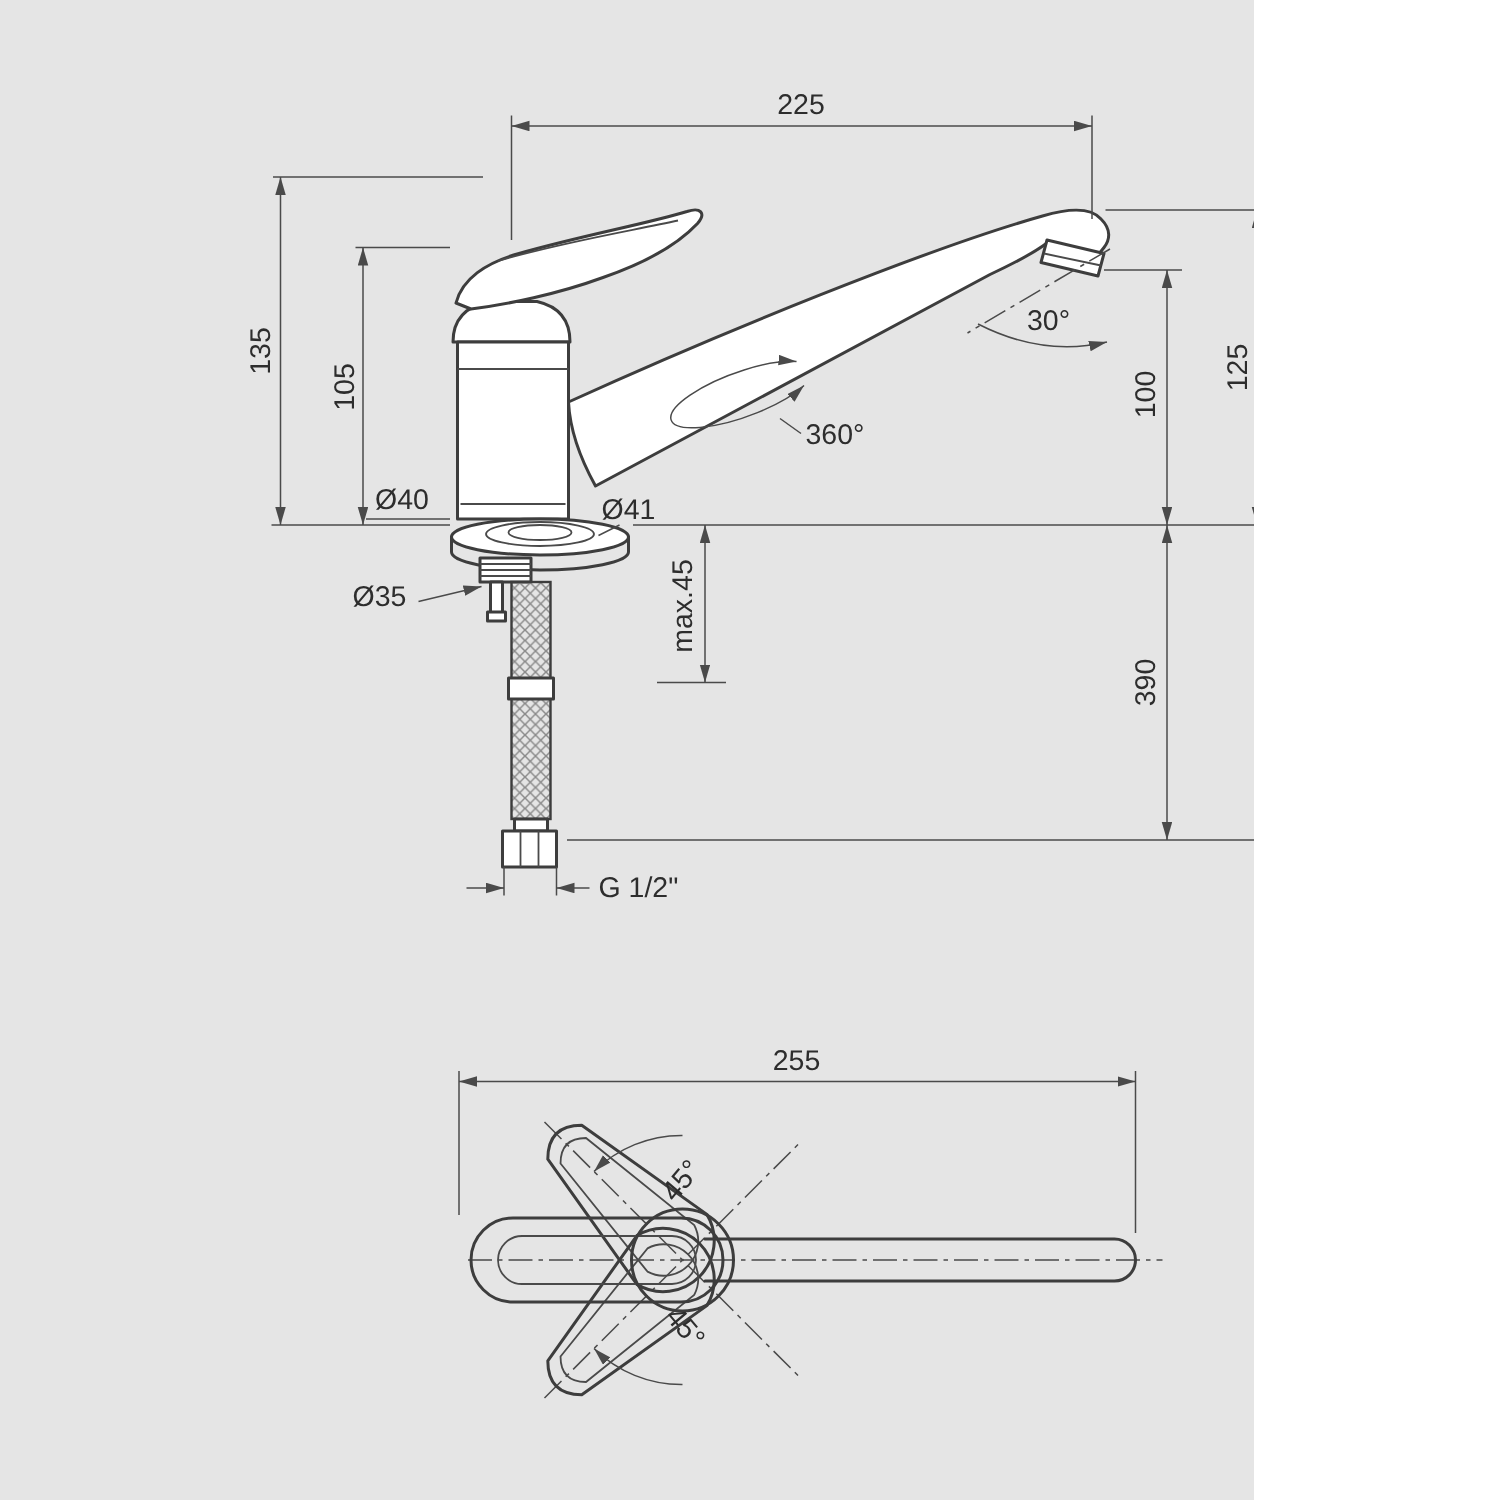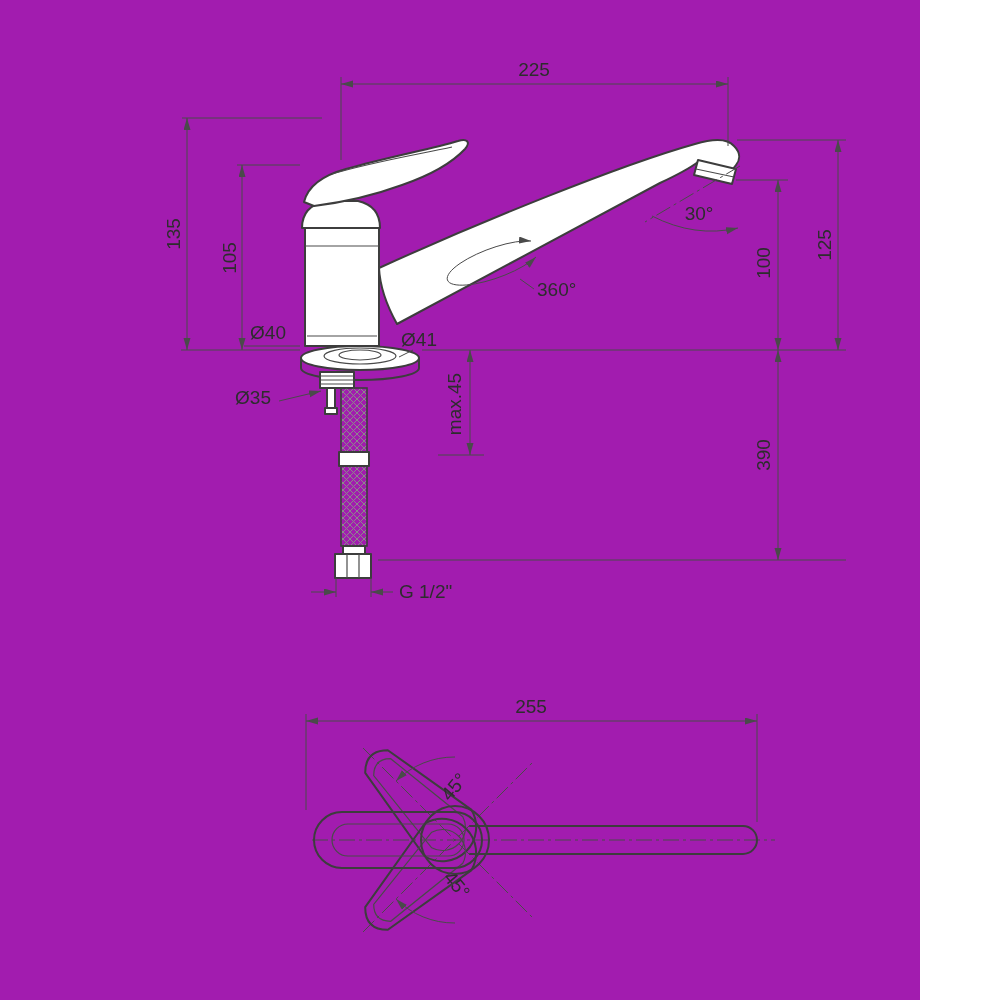--- a/index.html
+++ b/index.html
@@ -1,16 +1,16 @@
 <!DOCTYPE html>
 <html><head>
 <meta charset="utf-8">
 <style>
   html,body{margin:0;padding:0;background:#ffffff;}
-  .canvas{position:relative;width:920px;height:1000px;background:#a21caf;overflow:hidden;}
+  .canvas{position:relative;width:836px;height:1000px;background:#e5e5e5;overflow:hidden;}
   svg{display:block;}
   svg text{font-family:"Liberation Sans","DejaVu Sans",sans-serif;font-size:19px;fill:#2d2d2d;}
   .outline{stroke:#3d3d3d;stroke-width:2;fill:#ffffff;stroke-linejoin:round;}
   .outline-open{stroke:#3d3d3d;stroke-width:2;fill:none;stroke-linejoin:round;stroke-linecap:round;}
   .detail{stroke:#4a4a4a;stroke-width:1.2;fill:none;}
   .dim{stroke:#4a4a4a;stroke-width:1;fill:none;}
   .ext{stroke:#4a4a4a;stroke-width:1;fill:none;}
   .cline{stroke:#4a4a4a;stroke-width:1;fill:none;stroke-dasharray:16 4 3 4;}
 </style>
 </head>

